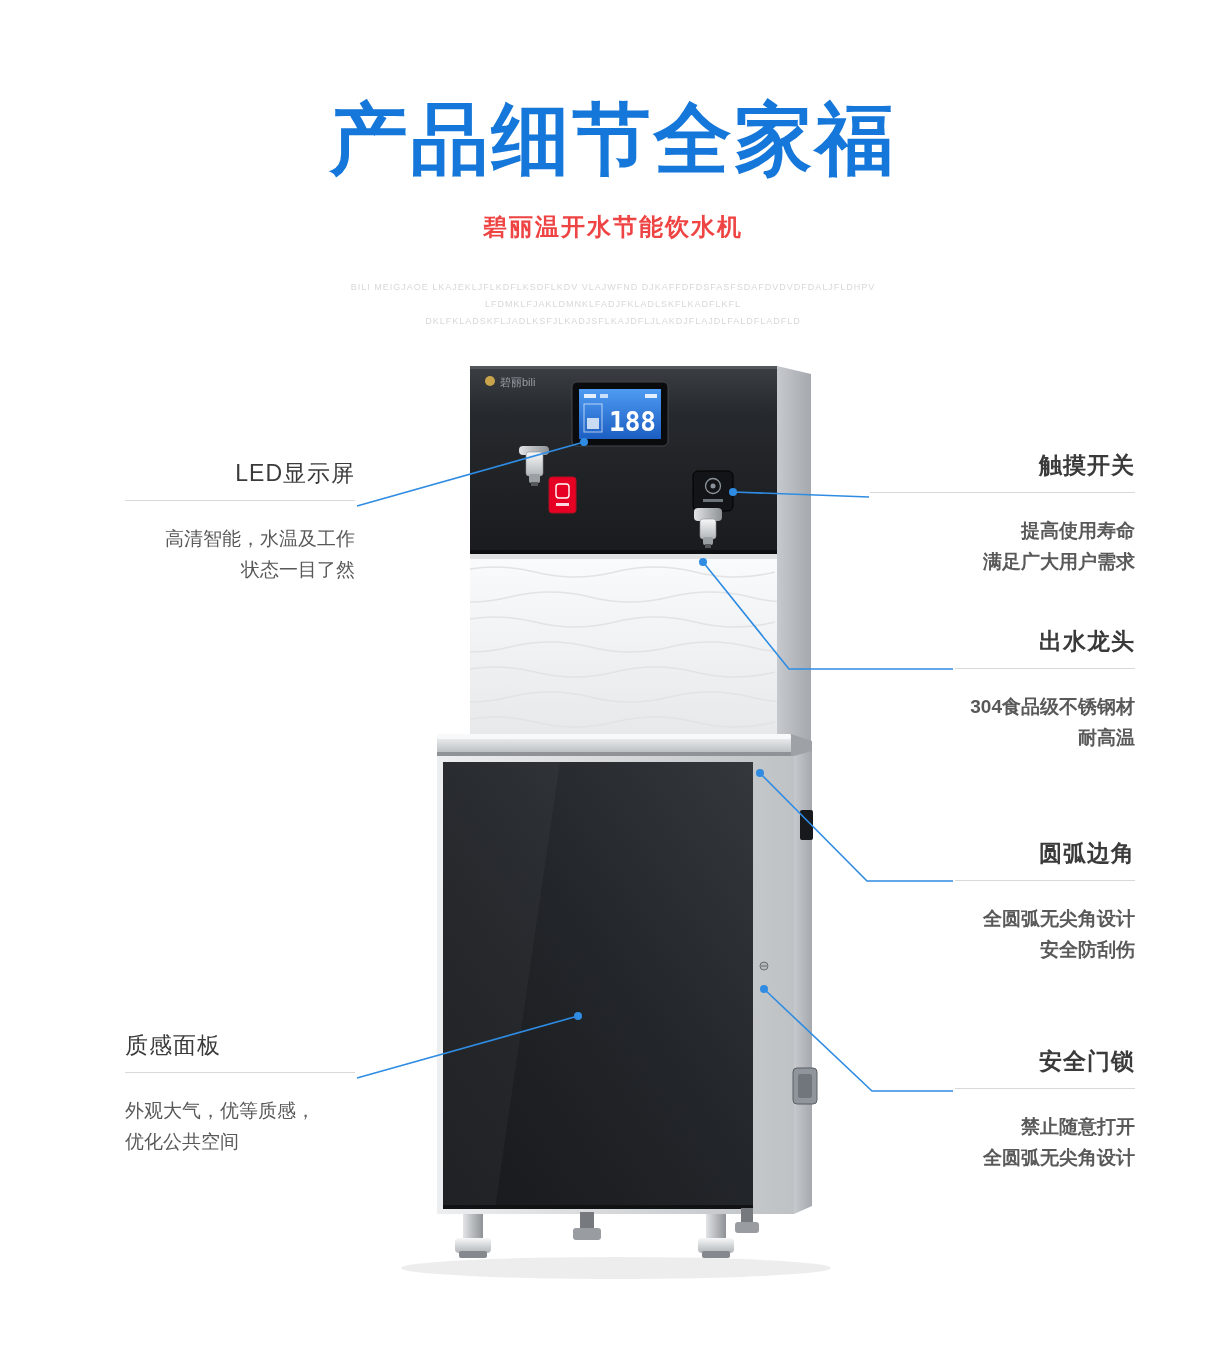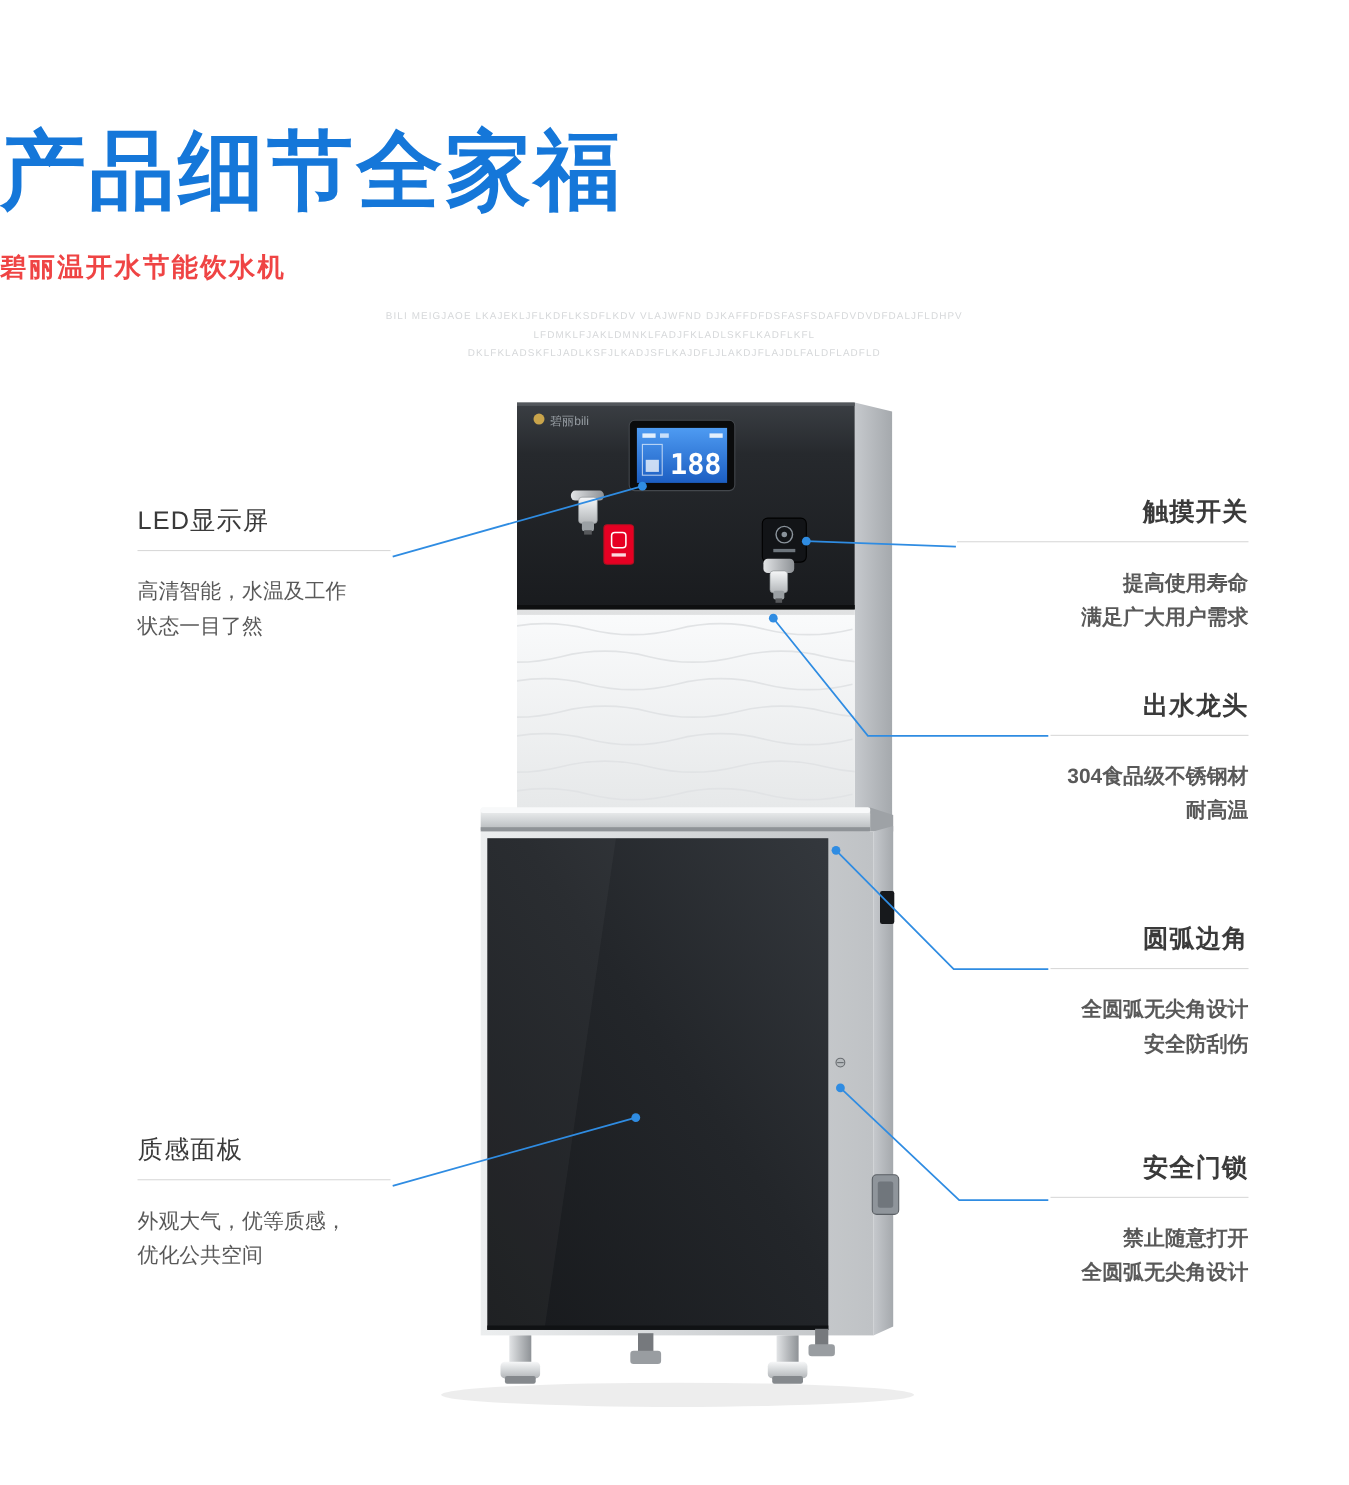--- a/index.html
+++ b/index.html
@@ -1,20 +1,20 @@
 <!DOCTYPE html>
 <html><head>
 <meta charset="utf-8">
 <style>
   * { margin:0; padding:0; box-sizing:border-box; }
   html,body { background:#fff; }
   body { width:1226px; height:1350px; font-family:"Liberation Sans","DejaVu Sans",sans-serif; }
   .page { position:relative; width:1226px; height:1350px; background:#ffffff; overflow:hidden; }
   .scene { position:absolute; left:0; top:0; }
-  .header { position:absolute; top:104px; left:0; width:100%; text-align:left; }
+  .header { position:absolute; top:88px; left:0; width:100%; text-align:center; }
   .main-title { font-size:78px; font-weight:bold; color:#1577d9; letter-spacing:3px; }
   .subtitle { margin-top:18px; font-size:24px; font-weight:600; color:#ef4444; letter-spacing:2px; }
   .watermark { position:absolute; top:279px; left:0; width:100%; text-align:center;
                color:#d6d8da; font-size:9px; line-height:17px; letter-spacing:1px; }
   .callout { position:absolute; }
   .callout .c-title { font-size:23px; color:#3a3a3a; letter-spacing:1px; line-height:30px; }
   .callout .c-line { height:1px; background:#d9d9d9; margin-top:12px; }
   .callout .c-desc { margin-top:22px; font-size:19px; color:#595959; line-height:31px; }
   .callout.right { text-align:right;font-weight:bold; }
 </style>
@@ -186,21 +186,21 @@
   <div class="header">
     <div class="main-title">产品细节全家福</div>
     <div class="subtitle">碧丽温开水节能饮水机</div>
   </div>
   <div class="watermark">
     <div>BILI MEIGJAOE LKAJEKLJFLKDFLKSDFLKDV VLAJWFND  DJKAFFDFDSFASFSDAFDVDVDFDALJFLDHPV</div>
     <div>LFDMKLFJAKLDMNKLFADJFKLADLSKFLKADFLKFL</div>
     <div>DKLFKLADSKFLJADLKSFJLKADJSFLKAJDFLJLAKDJFLAJDLFALDFLADFLD</div>
   </div>
 
-  <div class="callout left" style="left:125px; top:458px; width:230px;">
+  <div class="callout left" style="left:125px; top:458px; width:230px;text-align:right;">
     <div class="c-title">LED显示屏</div>
     <div class="c-line"></div>
     <div class="c-desc">
       <span>高清智能，水温及工作</span><br>
       <span>状态一目了然</span>
     </div>
   </div>
 
   <div class="callout right" style="right:91px; top:450px; width:265px;">
     <div class="c-title">触摸开关</div>

